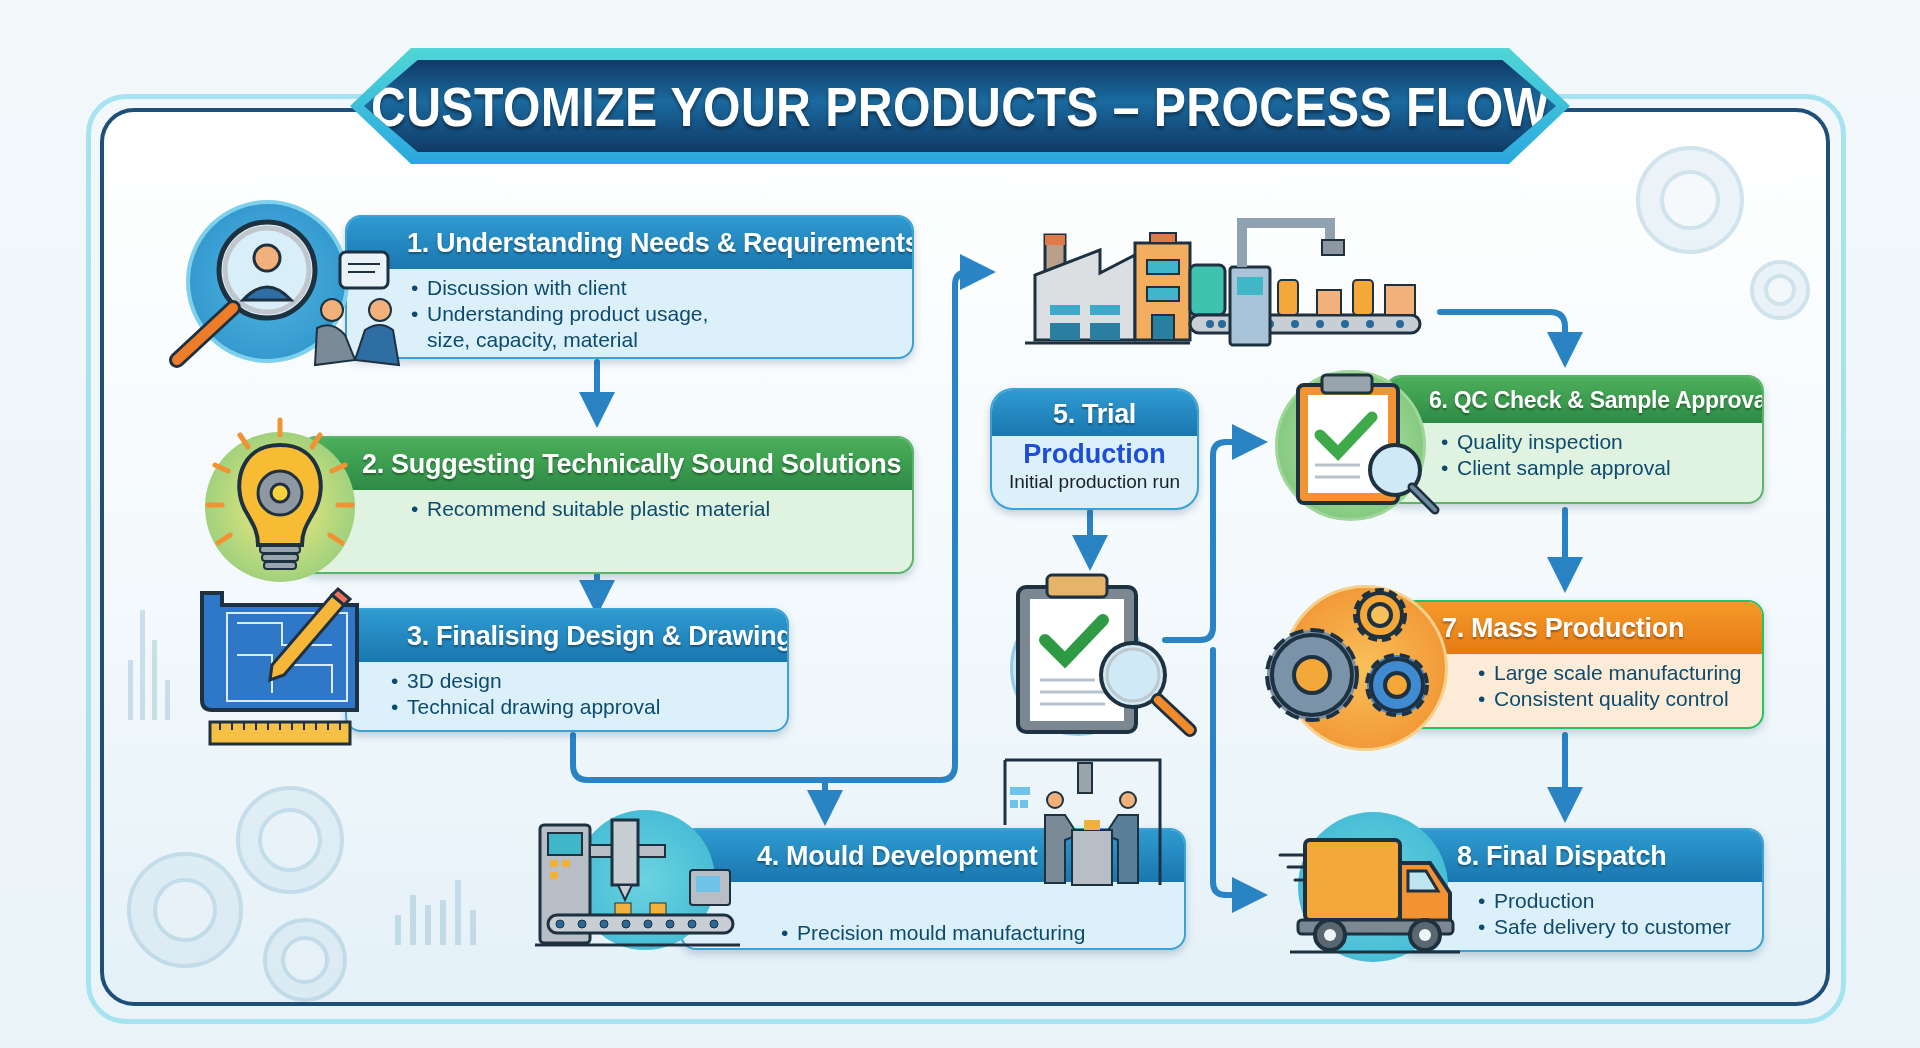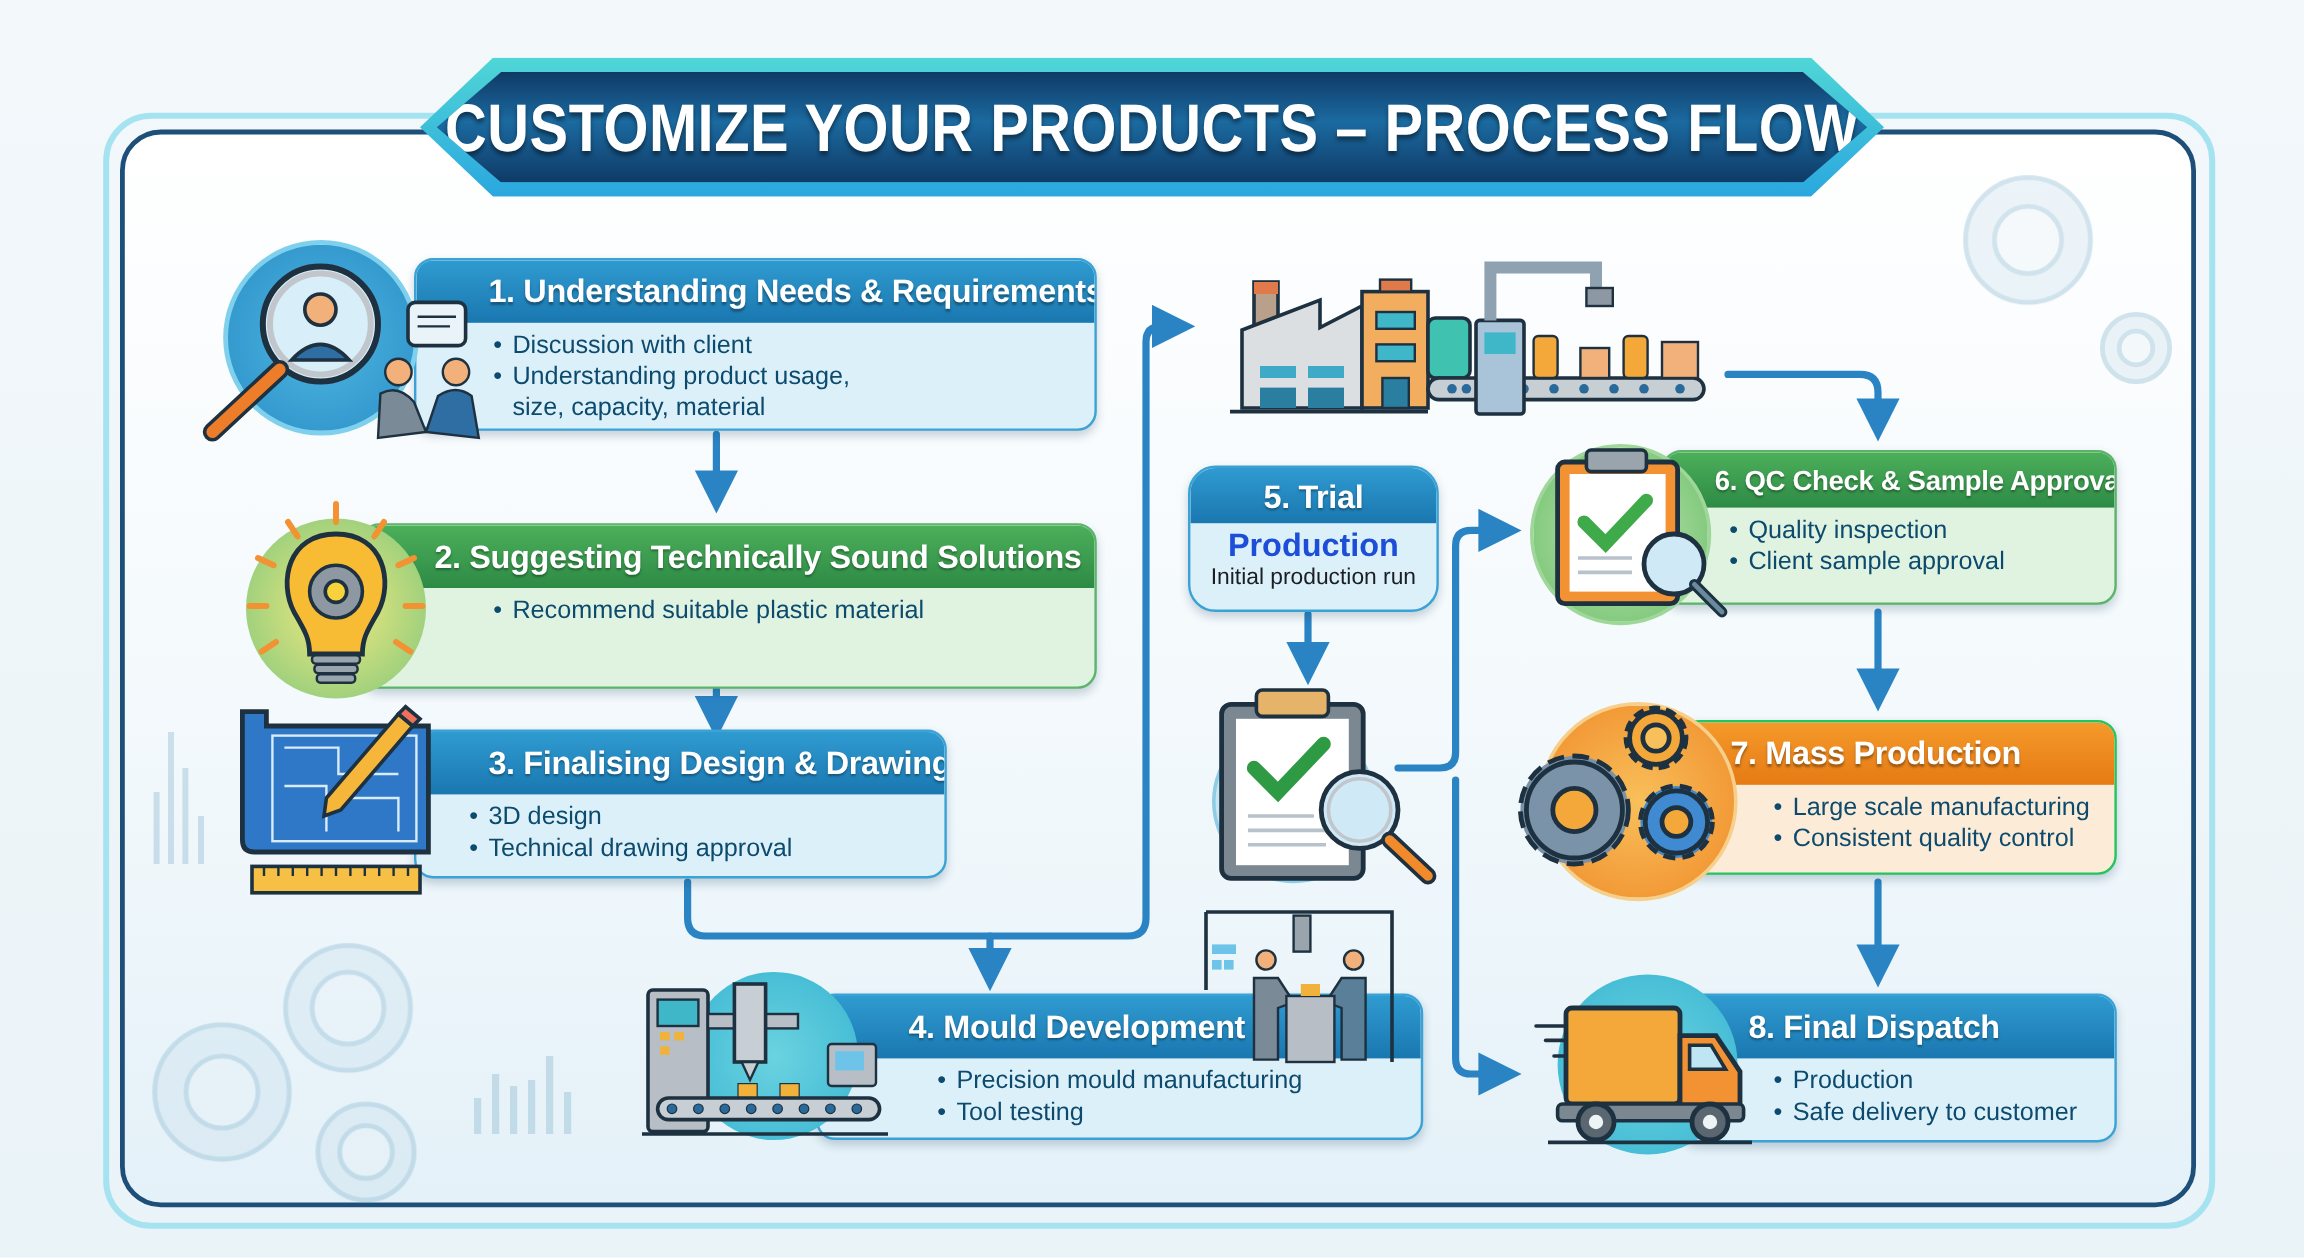--- a/index.html
+++ b/index.html
@@ -194,21 +194,21 @@
     <line x1="100" y1="137" x2="100" y2="145"></line>
       <line x1="112" y1="137" x2="112" y2="145"></line>
       <line x1="124" y1="137" x2="124" y2="145"></line>
     <line x1="136" y1="137" x2="136" y2="145"></line>
       <line x1="148" y1="137" x2="148" y2="145"></line>
   </g>
 </svg>
 
 <div class="card blue" style="left:680px;top:828px;width:502px;height:118px;">
   <div class="hdr" style="padding-left:75px;">4. Mould Development</div>
-  <div class="body" style="padding-left:115px;">
+  <div class="body" style="padding-left:115px;margin-top:32px;">
     <ul>
       <li>Precision mould manufacturing</li>
       <li>Tool testing</li>
     </ul>
   </div>
 </div>
 <div class="icon-circle" style="left:575px;top:810px;width:140px;height:140px;background:radial-gradient(circle,#6bd3e0,#39b5d2);"></div>
 <svg class="abs" style="left:530px;top:800px" width="220" height="160">
   <rect x="10" y="25" width="50" height="118" rx="4" fill="#b7bec5" stroke="#1e3140" stroke-width="3"></rect>
   <rect x="18" y="33" width="34" height="22" fill="#3fb7c8" stroke="#1e3140" stroke-width="2"></rect>

